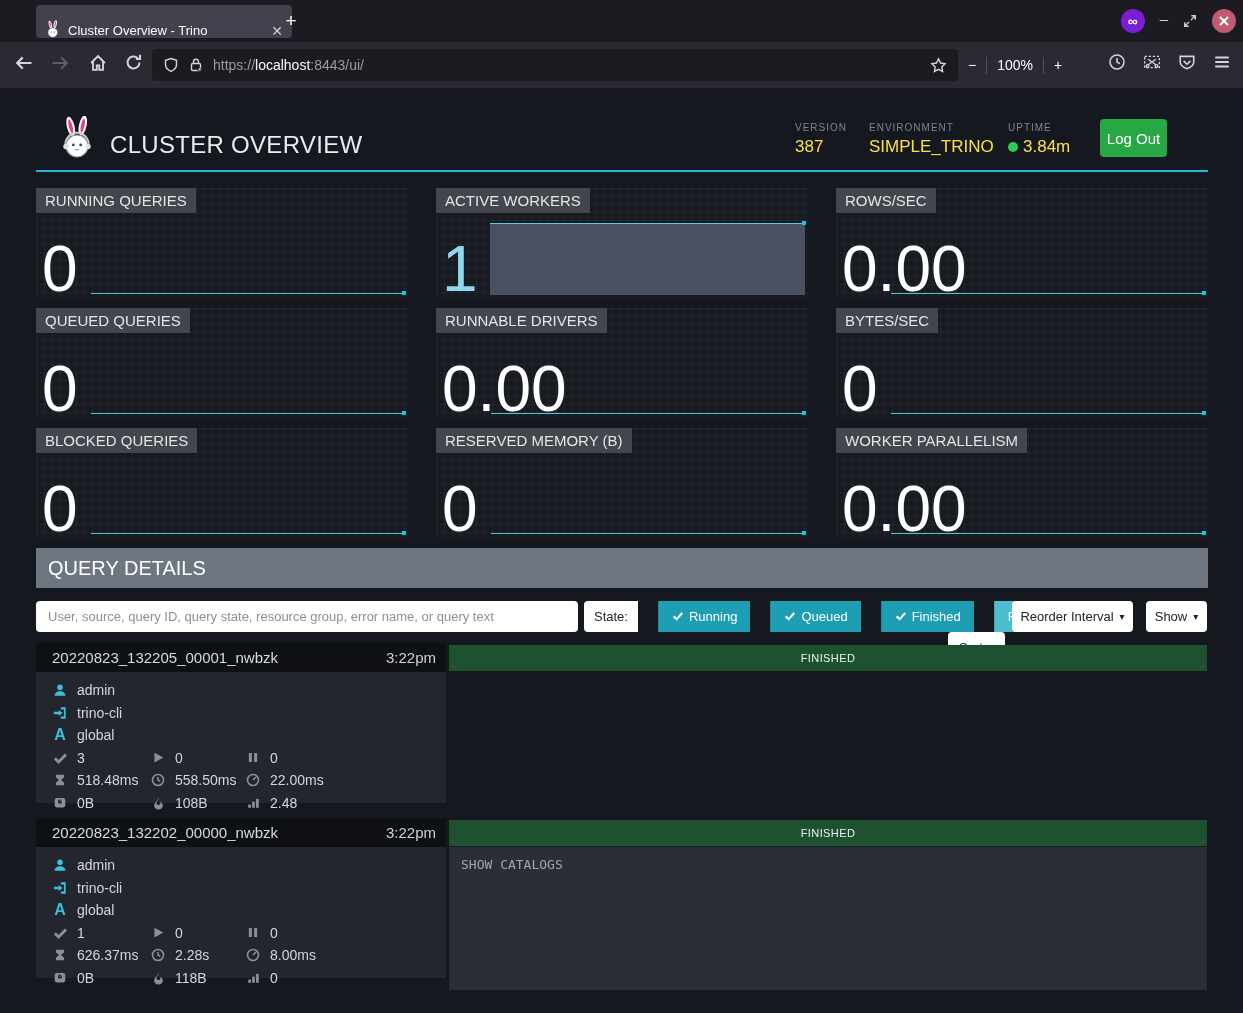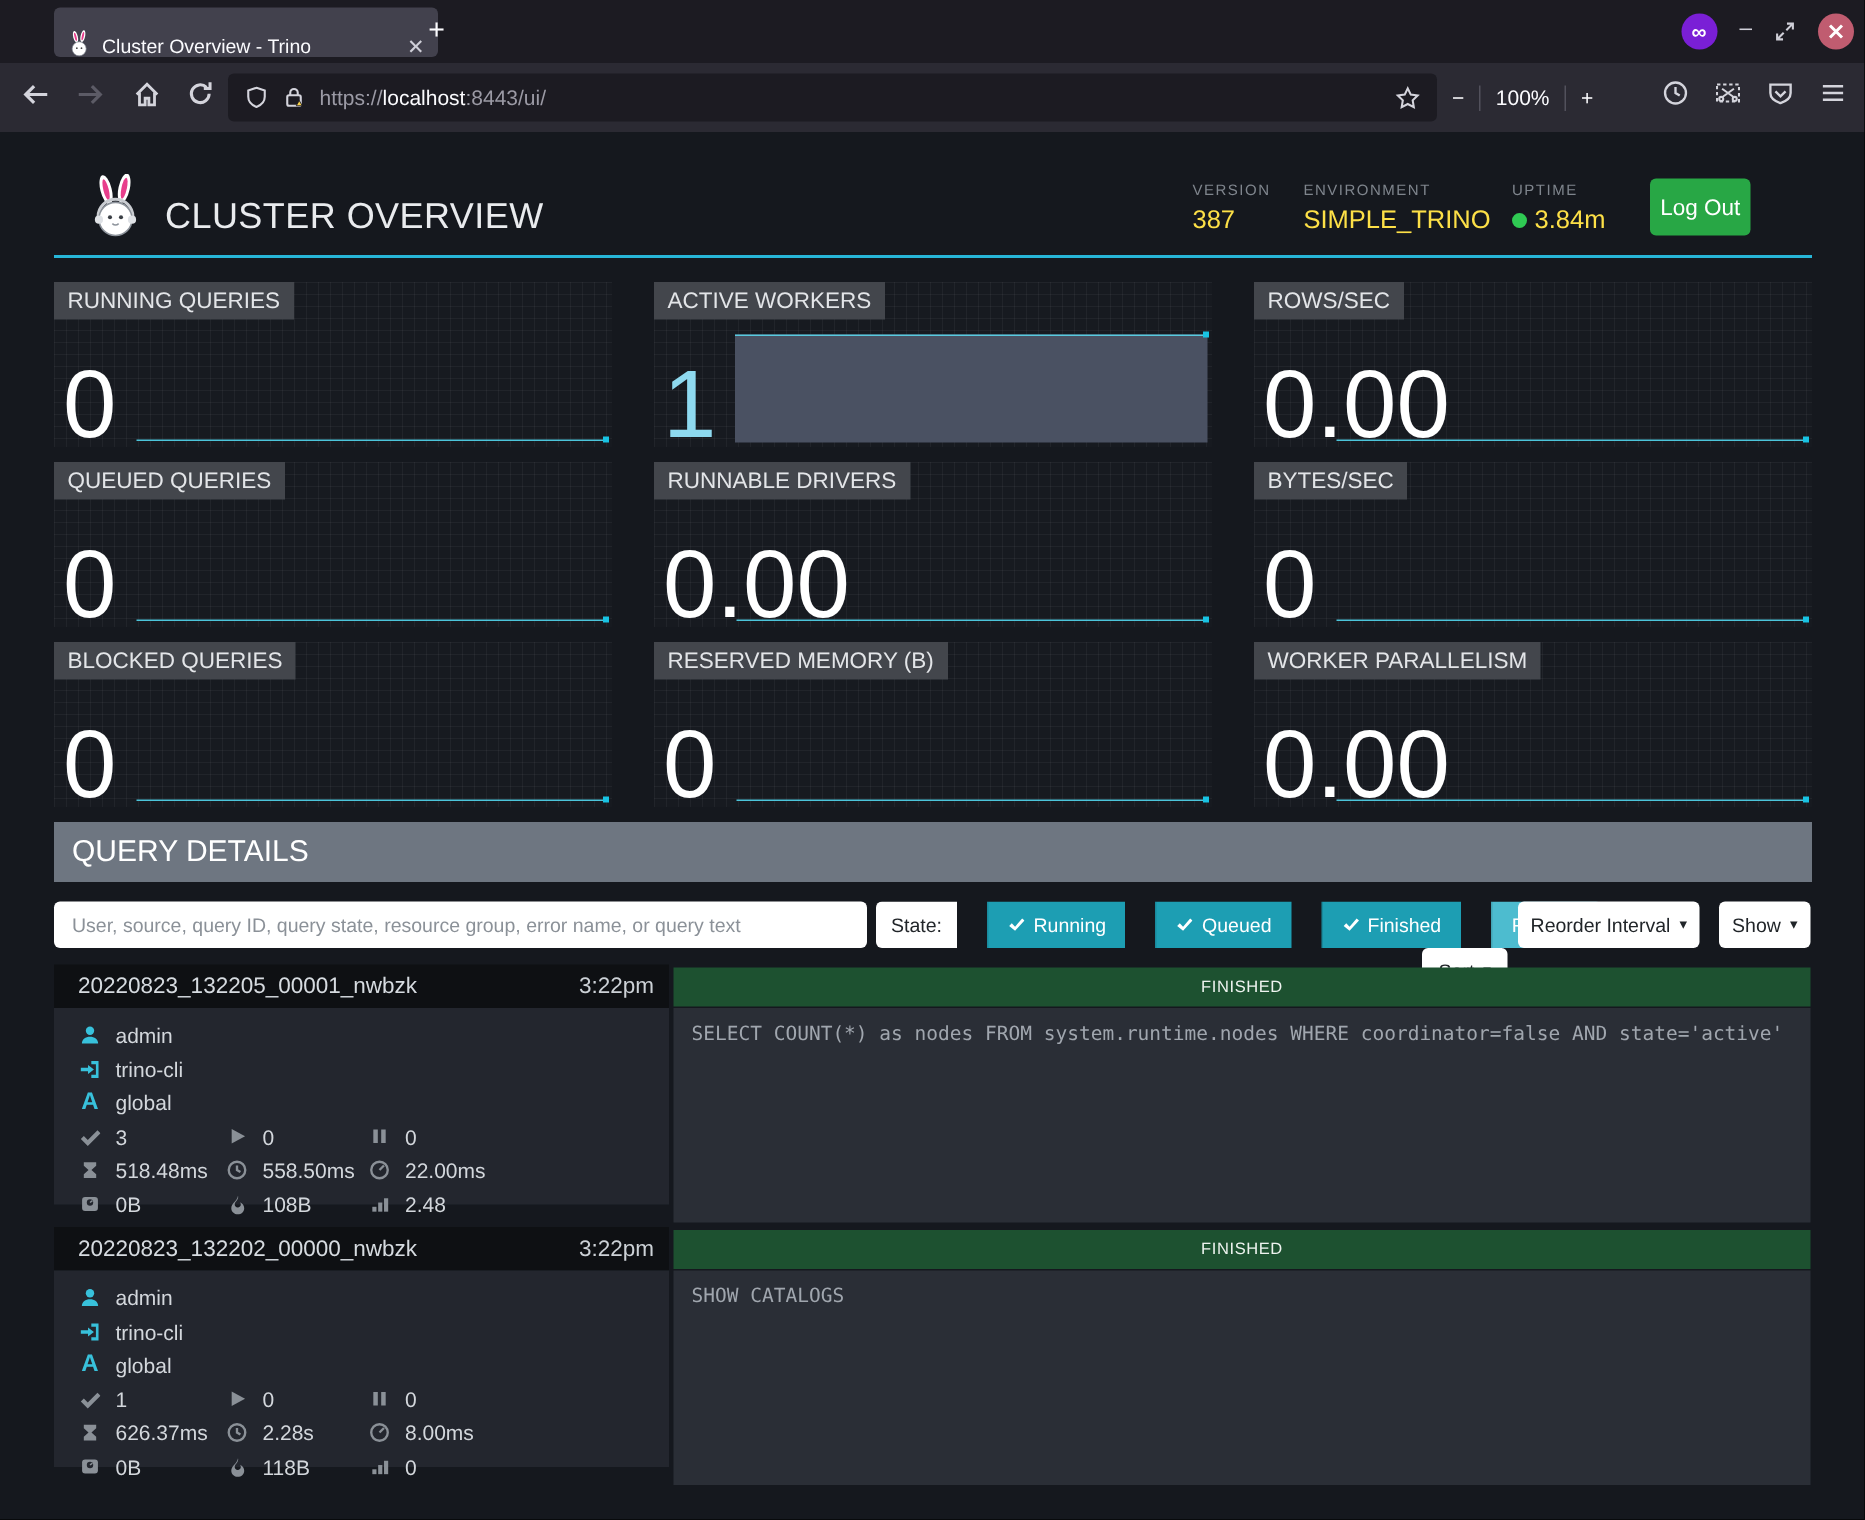--- a/index.html
+++ b/index.html
@@ -452,21 +452,20 @@
         <svg width="13" height="13" viewBox="0 0 16 16" fill="currentColor">
               <rect x="1.5" y="10.5" width="3.4" height="4"></rect>
               <rect x="6.3" y="7" width="3.4" height="7.5"></rect>
               <rect x="11.1" y="3.5" width="3.4" height="11"></rect>
             </svg>
       </span>
           <span>2.48</span>
         </span>
     </div>
   </div>
-  <div class="q-right" style="top:672px">SELECT COUNT(*) as nodes FROM system.runtime.nodes WHERE coordinator=false AND state='active'</div>
 
   <div class="q-head-left" style="top:818px">
     <span class="q-id">20220823_132202_00000_nwbzk</span>
     <span class="q-time">3:22pm</span>
   </div>
   <div class="q-status" style="top:820px">FINISHED</div>
   <div class="q-left" style="top:847px">
     <div class="qrow">
         <span class="ic cy">
       <svg width="14" height="14" viewBox="0 0 16 16" fill="currentColor">

